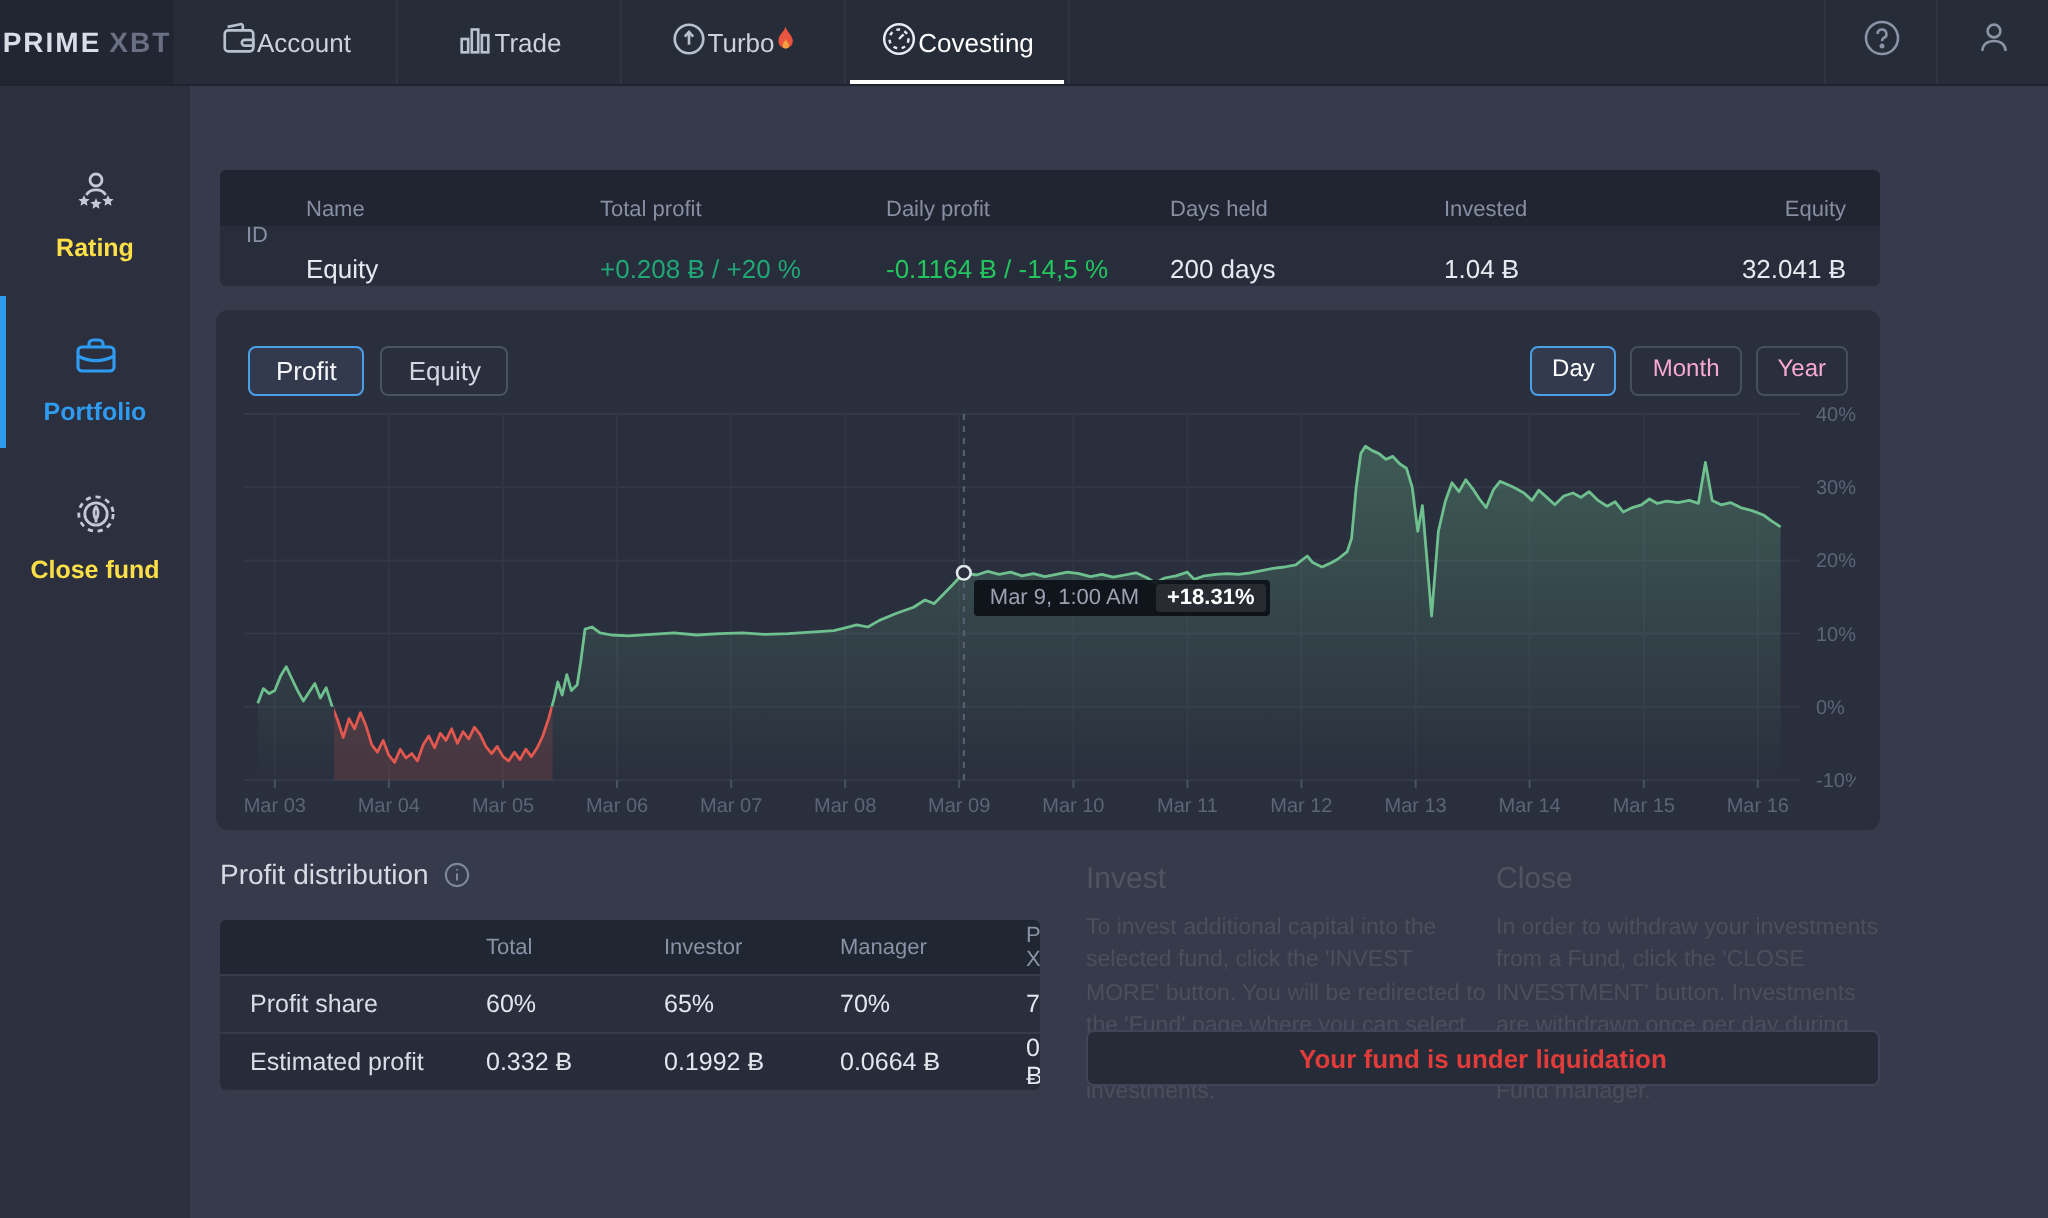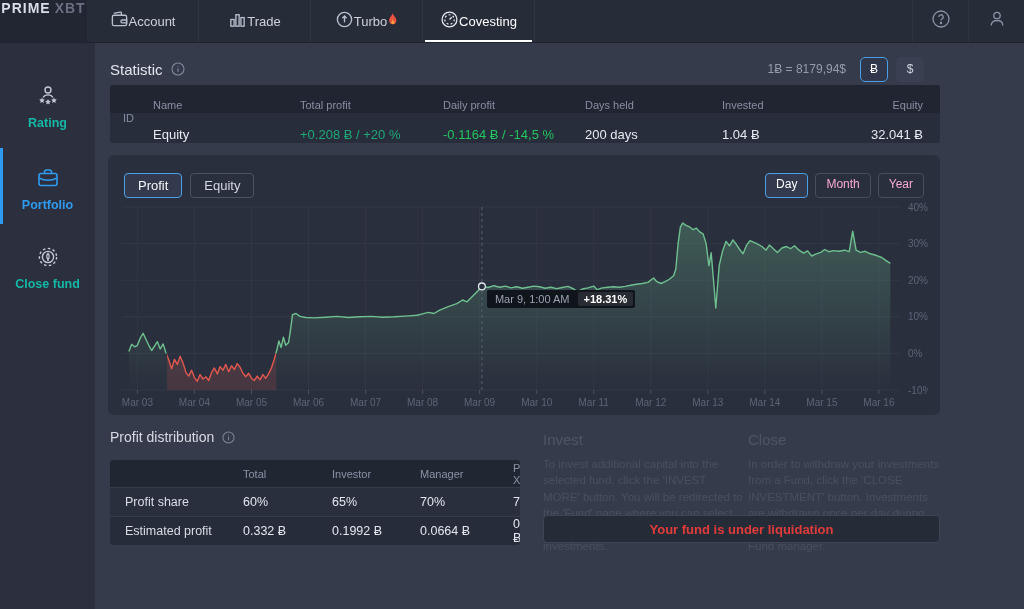--- a/index.html
+++ b/index.html
@@ -3,39 +3,39 @@
 <meta charset="utf-8">
 <style>
   * { margin:0; padding:0; box-sizing:border-box; }
   html,body { width:1024px; height:609px; overflow:hidden; background:#353b4b;
               font-family:"Liberation Sans", sans-serif; }
 
   
   .topnav { position:absolute; top:0; left:0; width:1024px; height:43px;
             background:#272c39; border-bottom:1px solid #1f2330; display:flex; z-index:5; }
   .logo-block { width:87px; height:100%; background:#222633; display:flex;
-                align-items:flex-start; justify-content:center; gap:4px; }
+                align-items:center; justify-content:center; gap:4px; }
   .logo-primary { color:#d9dde6; font-size:14px; font-weight:bold; letter-spacing:1px; }
   .logo-secondary { color:#697083; font-size:14px; font-weight:bold; letter-spacing:1px; }
   .nav-tab { width:112px; height:100%; display:flex; align-items:center; justify-content:center;
              gap:0; border-right:1px solid #2f3443; color:#ccd1dd; font-size:13px;
              cursor:pointer; position:relative; }
   .nav-tab:first-of-type { border-left:1px solid #2f3443; }
   .nav-tab.active { color:#ffffff; }
   .nav-tab.active::after { content:""; position:absolute; left:2px; right:2px; bottom:0;
                            height:2px; background:#ffffff; }
   .nav-tab svg { flex:none; }
   .nav-spacer { flex:1; }
   .nav-iconcell { width:56px; height:100%; display:flex; align-items:center;
                   justify-content:center; border-left:1px solid #2f3443; cursor:pointer; }
 
   
   .sidebar { position:absolute; top:43px; left:0; width:95px; height:566px;
              background:#2b2f3e; z-index:4; }
-  .side-item { position:absolute; left:0; width:95px; text-align:center; color:#14b8a6;
+  .side-item { position:absolute; left:0; width:95px; text-align:center; color:#fde047;
                cursor:pointer; }
   .side-item .lbl { display:block; font-size:12.5px; font-weight:bold; margin-top:3px; }
   .side-item.active { color:#2f9bf0; }
   .side-item.active::before { content:""; position:absolute; left:0; top:-17px;
                               width:3px; height:76px; background:#2f9bf0; }
 
   
   .main { position:absolute; left:95px; top:43px; width:929px; height:566px; background:#353b4b; }
 
   .stat-header { position:absolute; top:12px; left:15px; width:814px; height:28px;
@@ -232,37 +232,20 @@
 </div>
 
 <svg width="0" height="0" style="position:absolute">
   <defs>
     <path id="star-shape" d="M0,-3 L0.82,-1.13 L2.85,-0.93 L1.33,0.43 L1.76,2.43 L0,1.4 L-1.76,2.43 L-1.33,0.43 L-2.85,-0.93 L-0.82,-1.13 Z"></path>
   </defs>
 </svg>
 
 <div class="main">
 
-  <div class="stat-header">
-    <span class="section-title">
-      <span>Statistic</span>
-      <span class="info-ic">
-        <svg width="14" height="14" viewBox="0 0 14 14" fill="none" stroke="#7f879b" stroke-width="1.1">
-          <circle cx="7" cy="7" r="6"></circle>
-          <path d="M7 6.2 V10"></path>
-            <circle cx="7" cy="4.2" r="0.55" fill="#7f879b" stroke="none"></circle>
-        </svg>
-      </span>
-    </span>
-    <span class="stat-right">
-      <span class="rate-text">1Ƀ = 8179,94$</span>
-      <span class="cur-btn active">Ƀ</span>
-      <span class="cur-btn inactive">$</span>
-    </span>
-  </div>
 
   <div class="stat-table">
     <div class="stat-row head">
       <div>ID</div>
       <div>Name</div>
       <div>Total profit</div>
       <div>Daily profit</div>
       <div>Days held</div>
       <div>Invested</div>
       <div>Equity</div>

